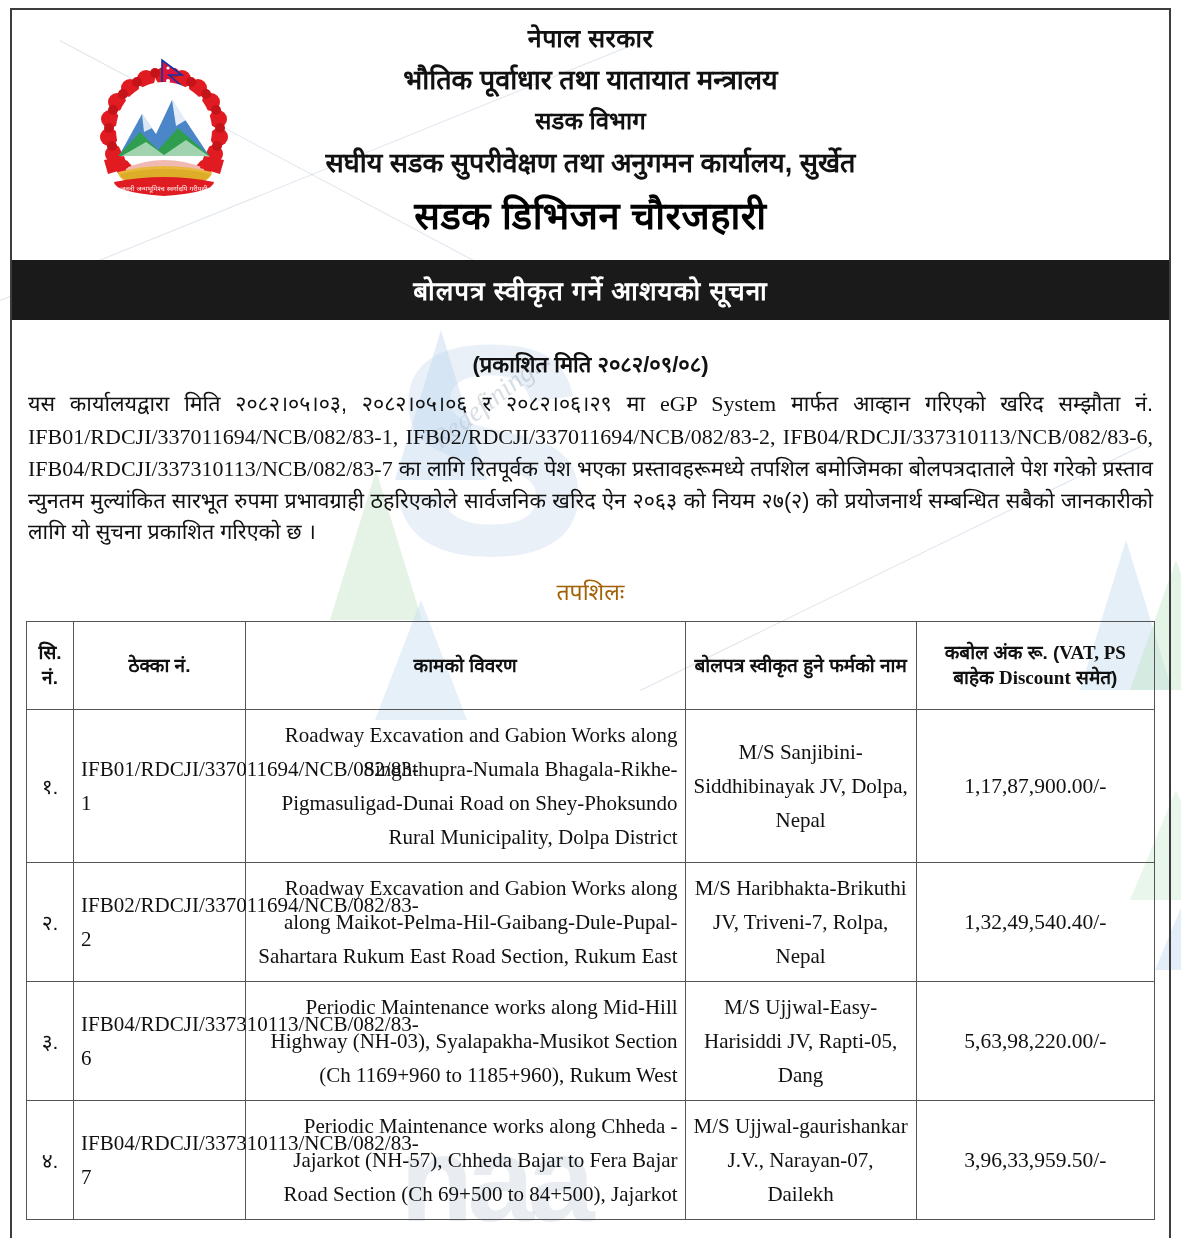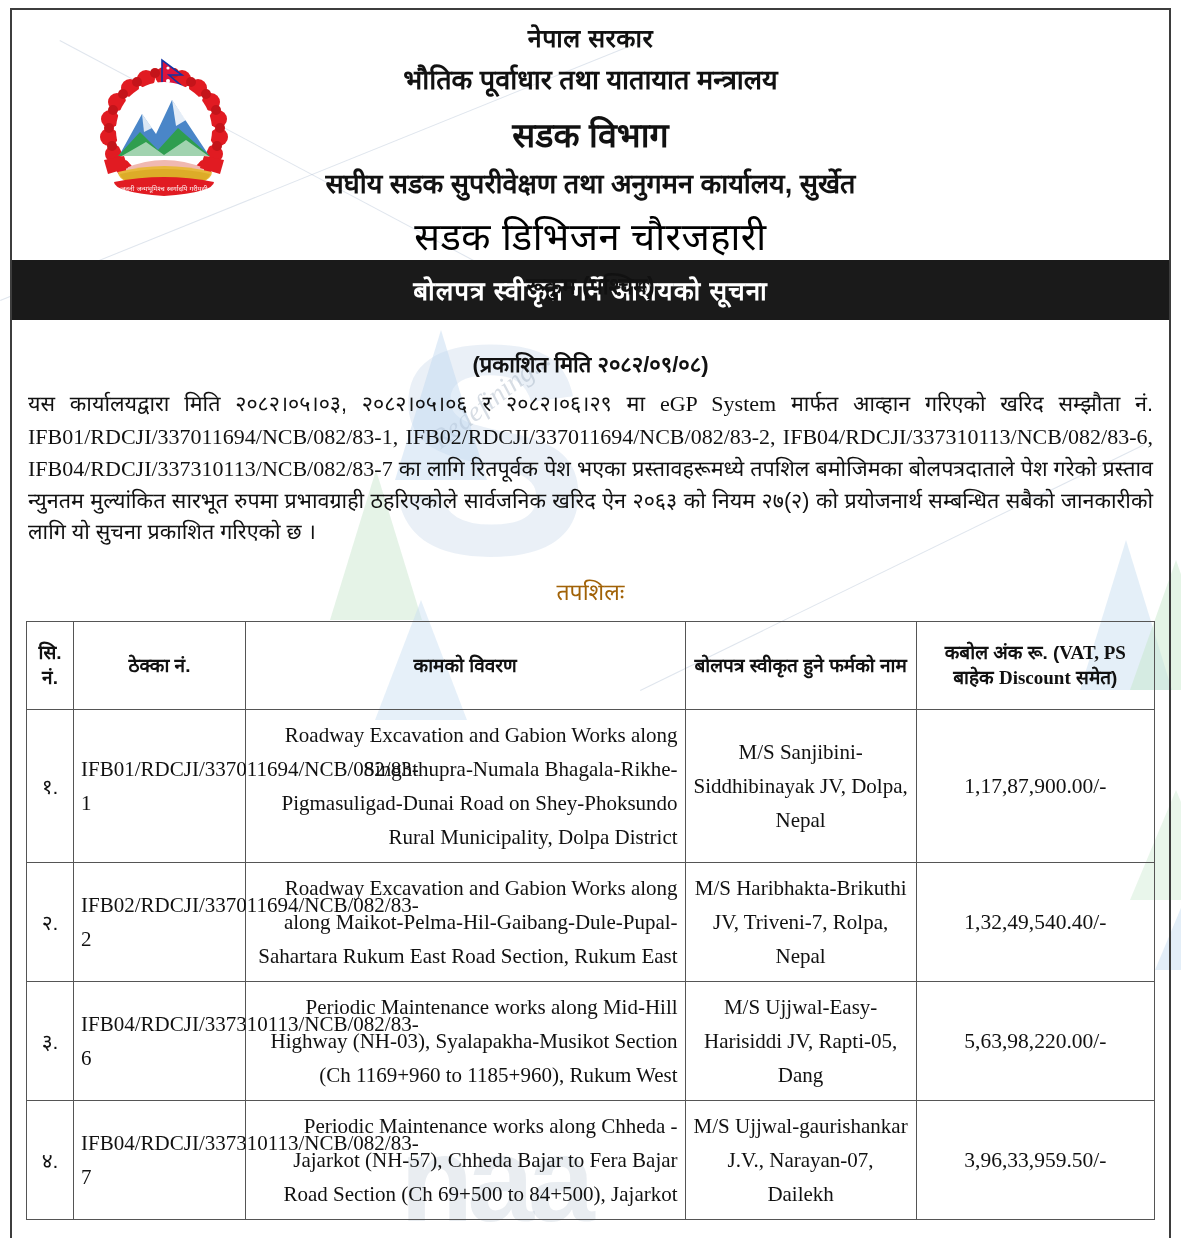--- a/index.html
+++ b/index.html
@@ -94,23 +94,23 @@
     height: 148px;
   }
   .header-text {
     position: absolute;
     left: 0; right: 0; top: 10px;
     text-align: center;
     font-family: "Liberation Sans", "DejaVu Sans", sans-serif;
   }
   .h-line1 { font-size: 25px; font-weight: 700; color: #111; letter-spacing: .5px; }
   .h-line2 { font-size: 27px; font-weight: 700; color: #111; margin-top: 6px; }
-  .h-line3 { font-size: 34px; font-weight: 700; color: #111; margin-top: 14px; }
+  .h-line3 { font-size: 24px; font-weight: 700; color: #111; margin-top: 6px; }
   .h-line4 { font-size: 27px; font-weight: 700; color: #111; margin-top: 7px; }
-  .h-line5 { font-size: 38px; font-weight: 400; color: #000; margin-top: 8px; letter-spacing: .5px; }
+  .h-line5 { font-size: 38px; font-weight: 700; color: #000; margin-top: 8px; letter-spacing: .5px; }
   .h-line6 { font-size: 23px; font-weight: 700; color: #111; margin-top: 8px; }
 
   
   .title-bar {
     margin: 0 10px;
     background: #1a1a1a;
     border-left: 2px solid #3d3d3d;
     border-right: 2px solid #3d3d3d;
     height: 60px;
     display: flex;
@@ -313,21 +313,20 @@
           <text x="74" y="135" font-size="6.6" fill="#ffffff" text-anchor="middle" font-family="'DejaVu Sans', sans-serif">जननी जन्मभूमिश्च स्वर्गादपि गरीयसी</text>
         </svg>
       </div>
 
       <div class="header-text">
         <div class="h-line1">नेपाल सरकार</div>
         <div class="h-line2">भौतिक पूर्वाधार तथा यातायात मन्त्रालय</div>
         <div class="h-line3">सडक विभाग</div>
         <div class="h-line4">सघीय सडक सुपरीवेक्षण तथा अनुगमन कार्यालय, सुर्खेत</div>
         <div class="h-line5">सडक डिभिजन चौरजहारी</div>
-        <div class="h-line6">रूकुम (पश्चिम)</div>
       </div>
     </div>
 
     <div class="title-bar">
       <span>बोलपत्र स्वीकृत गर्ने आशयको सूचना</span>
     </div>
 
     <div class="body-box">
 
       <div class="pub-date">(प्रकाशित मिति २०८२/०९/०८)</div>

